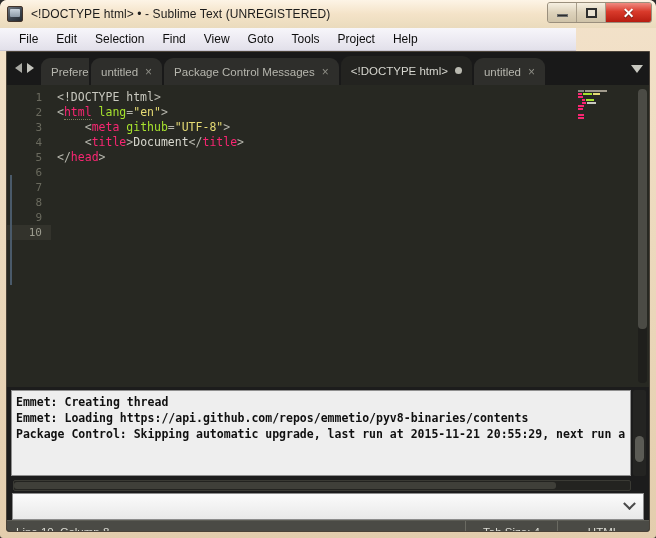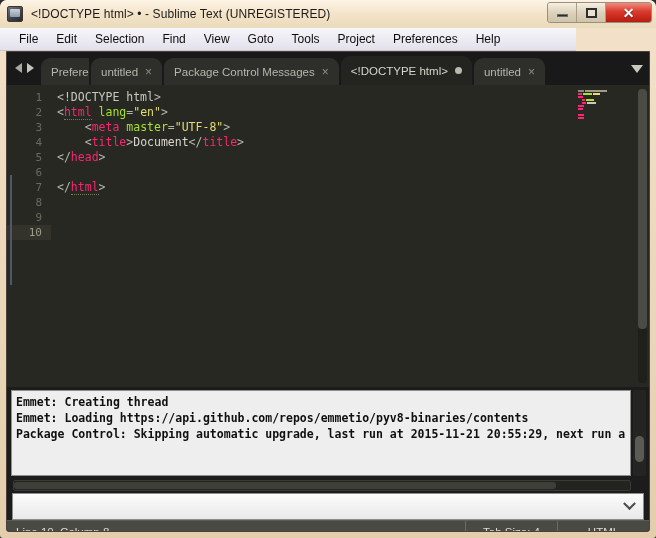--- a/index.html
+++ b/index.html
@@ -465,21 +465,20 @@
 
   <div id="menu-bar">
     <div class="menu-item">File</div>
     <div class="menu-item">Edit</div>
     <div class="menu-item">Selection</div>
     <div class="menu-item">Find</div>
     <div class="menu-item">View</div>
     <div class="menu-item">Goto</div>
     <div class="menu-item">Tools</div>
     <div class="menu-item">Project</div>
-    <div class="menu-item">Preferences</div>
     <div class="menu-item">Help</div>
   </div>
 
   <div id="app-body">
 
     <div id="tab-bar">
       <div id="tab-nav">
         <div class="nav-arrow" id="nav-prev"></div>
         <div class="nav-arrow" id="nav-next"></div>
       </div>
@@ -529,25 +528,24 @@
         <div class="gutter-line">6</div>
         <div class="gutter-line">7</div>
         <div class="gutter-line">8</div>
         <div class="gutter-line">9</div>
         <div class="gutter-line current">10</div>
       </div>
 
       <div id="code-area">
         <div class="code-line"><span class="tok-punc">&lt;</span><span class="tok-doctype">!DOCTYPE html</span><span class="tok-punc">&gt;</span></div>
         <div class="code-line"><span class="tok-punc">&lt;</span><span class="tok-tag tok-under">html</span> <span class="tok-attr">lang</span><span class="tok-punc">=</span><span class="tok-str">"en"</span><span class="tok-punc">&gt;</span></div>
-        <div class="code-line">    <span class="tok-punc">&lt;</span><span class="tok-tag">meta</span> <span class="tok-attr">master</span><span class="tok-punc">=</span><span class="tok-str">"UTF-8"</span><span class="tok-punc">&gt;</span></div>
+        <div class="code-line">    <span class="tok-punc">&lt;</span><span class="tok-tag">meta</span> <span class="tok-attr">github</span><span class="tok-punc">=</span><span class="tok-str">"UTF-8"</span><span class="tok-punc">&gt;</span></div>
         <div class="code-line">    <span class="tok-punc">&lt;</span><span class="tok-tag">title</span><span class="tok-punc">&gt;</span><span class="tok-text">Document</span><span class="tok-punc">&lt;/</span><span class="tok-tag">title</span><span class="tok-punc">&gt;</span></div>
         <div class="code-line"><span class="tok-punc">&lt;/</span><span class="tok-tag">head</span><span class="tok-punc">&gt;</span></div>
         <div class="code-line"> </div>
-        <div class="code-line"><span class="tok-punc">&lt;/</span><span class="tok-tag tok-under">html</span><span class="tok-punc">&gt;</span></div>
       </div>
 
       <div id="minimap">
         <div class="mini-row">
           <span class="mini-blk" style="width:6px;background:#8a8a80"></span>
           <span class="mini-blk" style="width:22px;background:#a09a8c"></span>
         </div>
         <div class="mini-row">
           <span class="mini-blk" style="width:4px;background:#f92672"></span>
           <span class="mini-blk" style="width:9px;background:#a6e22e"></span>

